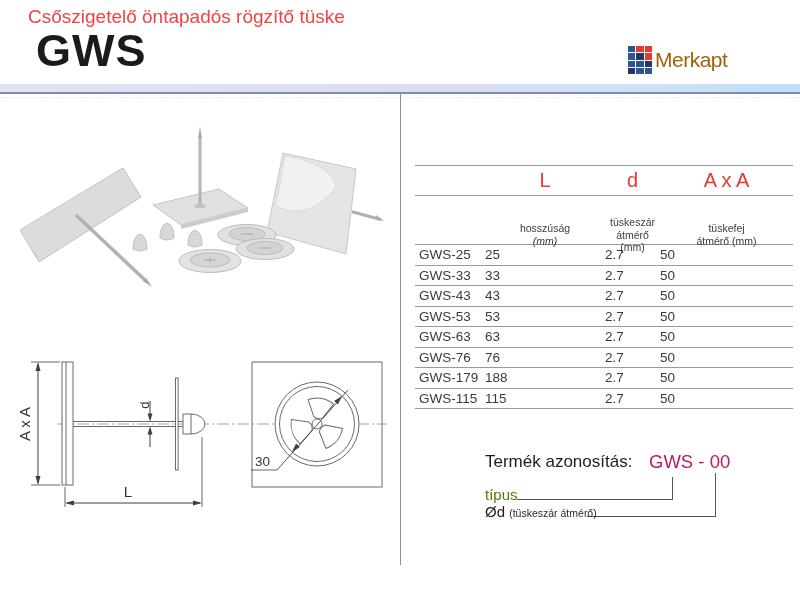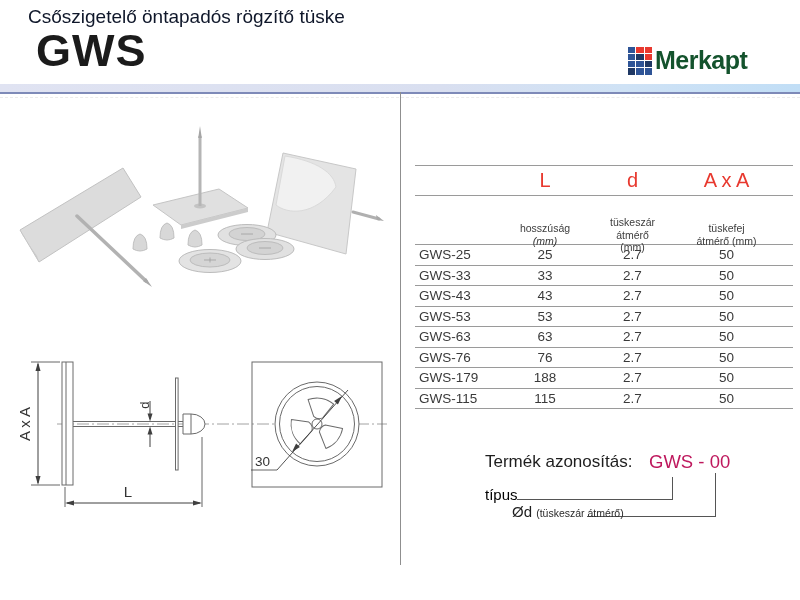--- a/index.html
+++ b/index.html
@@ -1,56 +1,56 @@
 <!DOCTYPE html>
 <html><head>
 <meta charset="utf-8">
 <style>
   html,body{margin:0;padding:0;background:#fff;}
   .page{position:relative;width:800px;height:600px;background:#fff;overflow:hidden;
         font-family:"Liberation Sans",sans-serif;color:#222;}
 
   
-  .subtitle{position:absolute;left:28px;top:6px;font-size:19px;color:#0f172a;}
+  .subtitle{position:absolute;left:28px;top:6px;font-size:19px;color:#ef4444;}
   .title{position:absolute;left:36px;top:25px;font-size:45px;font-weight:bold;color:#1b1b1b;letter-spacing:1px;}
   .logo{position:absolute;left:628px;top:46px;display:flex;align-items:center;gap:3px;}
   .logo-grid{width:24px;height:28px;display:grid;grid-template-columns:repeat(3,1fr);
              grid-template-rows:repeat(4,1fr);gap:1px;}
   .logo-grid i{display:block;}
   .lg-b{background:#2e5496;} .lg-n{background:#1f3864;} .lg-r{background:#e8392f;}
-  .logo-text{font-size:25px;font-weight:bold;color:#14532d;letter-spacing:-0.5px;}
+  .logo-text{font-size:21px;font-weight:normal;color:#a16207;letter-spacing:-0.5px;}
 
   .blue-bar{position:absolute;left:0;top:84px;width:800px;height:8px;
             background:linear-gradient(90deg,#e0e3f2 0%,#d9dff0 55%,#cfe2f5 78%,#c1def6 100%);
             border-bottom:2px solid #7e8ab8;}
   .dashed-rule{position:absolute;left:0;top:97px;width:800px;border-top:1px dashed #ececec;}
   .divider{position:absolute;left:400px;top:92px;width:1px;height:473px;background:#8f8f8f;}
 
   
   .dtable{position:absolute;left:415px;top:165px;width:378px;color:#3a3a3a;}
   .trow{display:grid;grid-template-columns:70px 120px 55px 133px;align-items:center;}
   .t-head{height:29px;border-top:1px solid #9a9a9a;border-bottom:1px solid #9a9a9a;}
   .t-head .hdr{text-align:center;color:#e8392f;font-size:20px;}
   .t-sub{height:28px;border-bottom:1px solid #9a9a9a;font-size:10.5px;line-height:1.2;
          text-align:center;padding-top:1px;color:#3c3c3c;margin-top:19px;}
   .t-sub .two{display:flex;flex-direction:column;justify-content:center;height:100%;}
   .t-sub .it{font-style:italic;}
   .t-row{height:19.5px;border-bottom:1px solid #9a9a9a;font-size:13.5px;}
   .t-row .c1{padding-left:4px;}
-  .cc{text-align:center;}
+  .cc{text-align:left;}
 
   
   .pid-label{position:absolute;left:485px;top:452px;font-size:17px;color:#1e1e1e;}
   .pid-code{position:absolute;left:649px;top:451px;font-size:18.5px;color:#be185d;}
   .conn1{position:absolute;left:517px;top:477px;width:155px;height:22px;
          border-right:1px solid #555;border-bottom:1px solid #555;}
   .conn2{position:absolute;left:587px;top:473px;width:128px;height:43px;
          border-right:1px solid #555;border-bottom:1px solid #555;}
-  .callout-type{position:absolute;left:485px;top:486px;font-size:15px;color:#000000;}
-  .callout-d{position:absolute;left:512px;top:503px;font-size:15px;color:#1e1e1e;}
+  .callout-type{position:absolute;left:485px;top:486px;font-size:15px;color:#4d7c0f;}
+  .callout-d{position:absolute;left:485px;top:503px;font-size:15px;color:#1e1e1e;}
   .callout-d .note{font-size:10.5px;color:#2a2a2a;}
 
   svg text{font-family:"Liberation Sans",sans-serif;fill:#333;}
 </style>
 </head>
 <body>
 
 <div class="page">
 
   <div class="subtitle">Csőszigetelő öntapadós rögzítő tüske</div>

